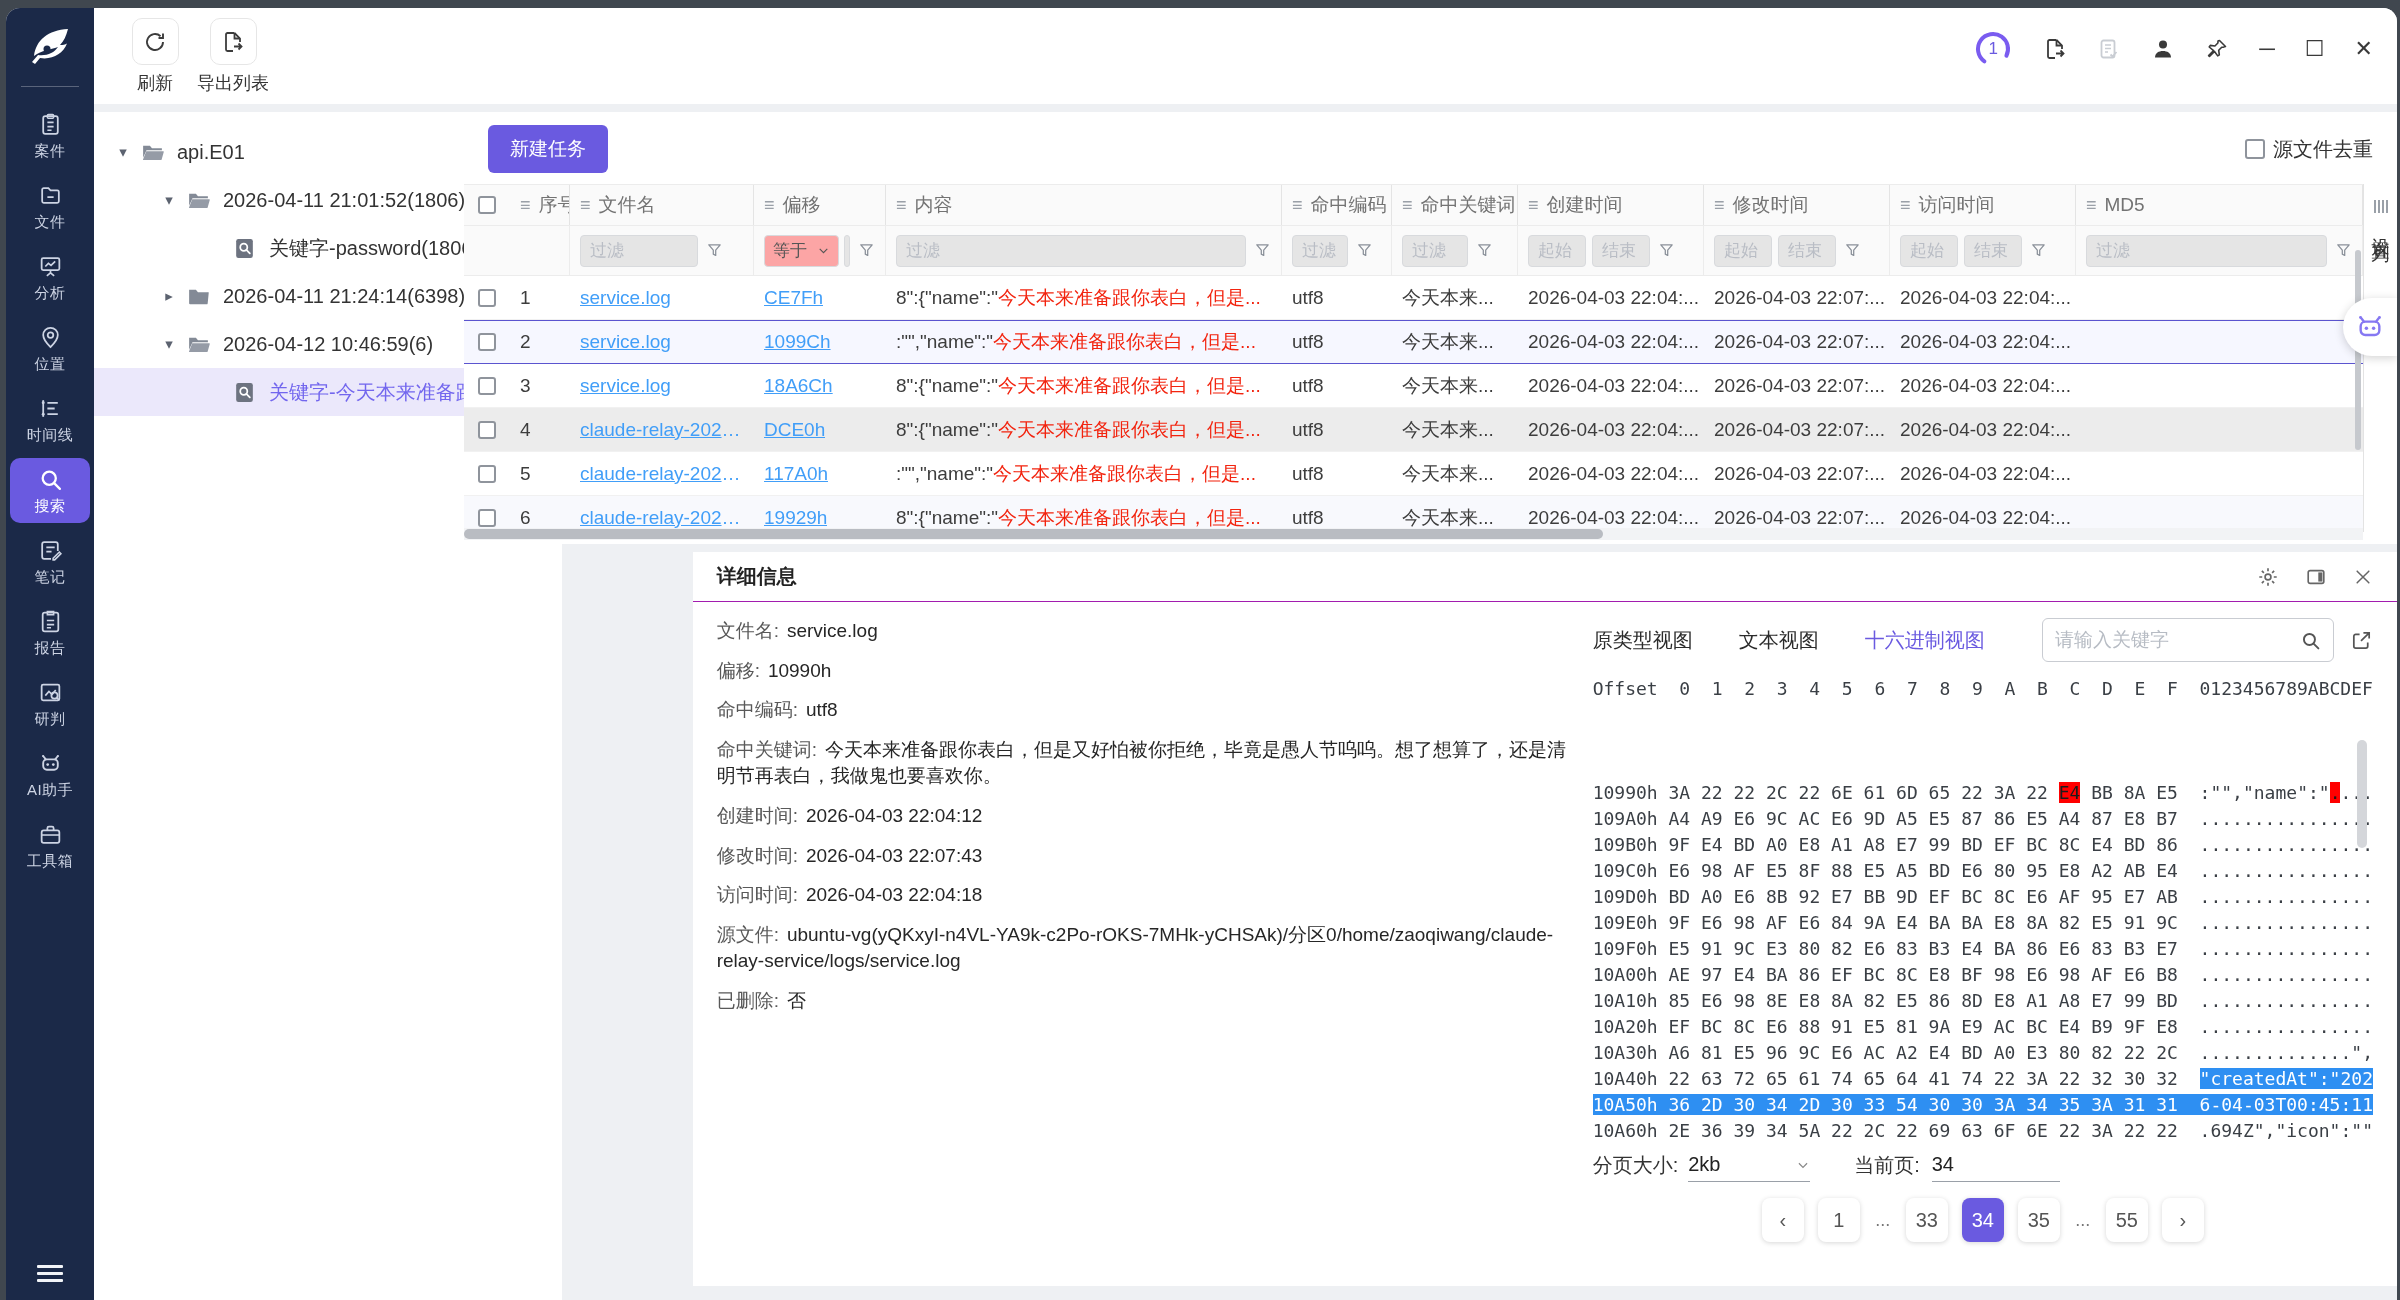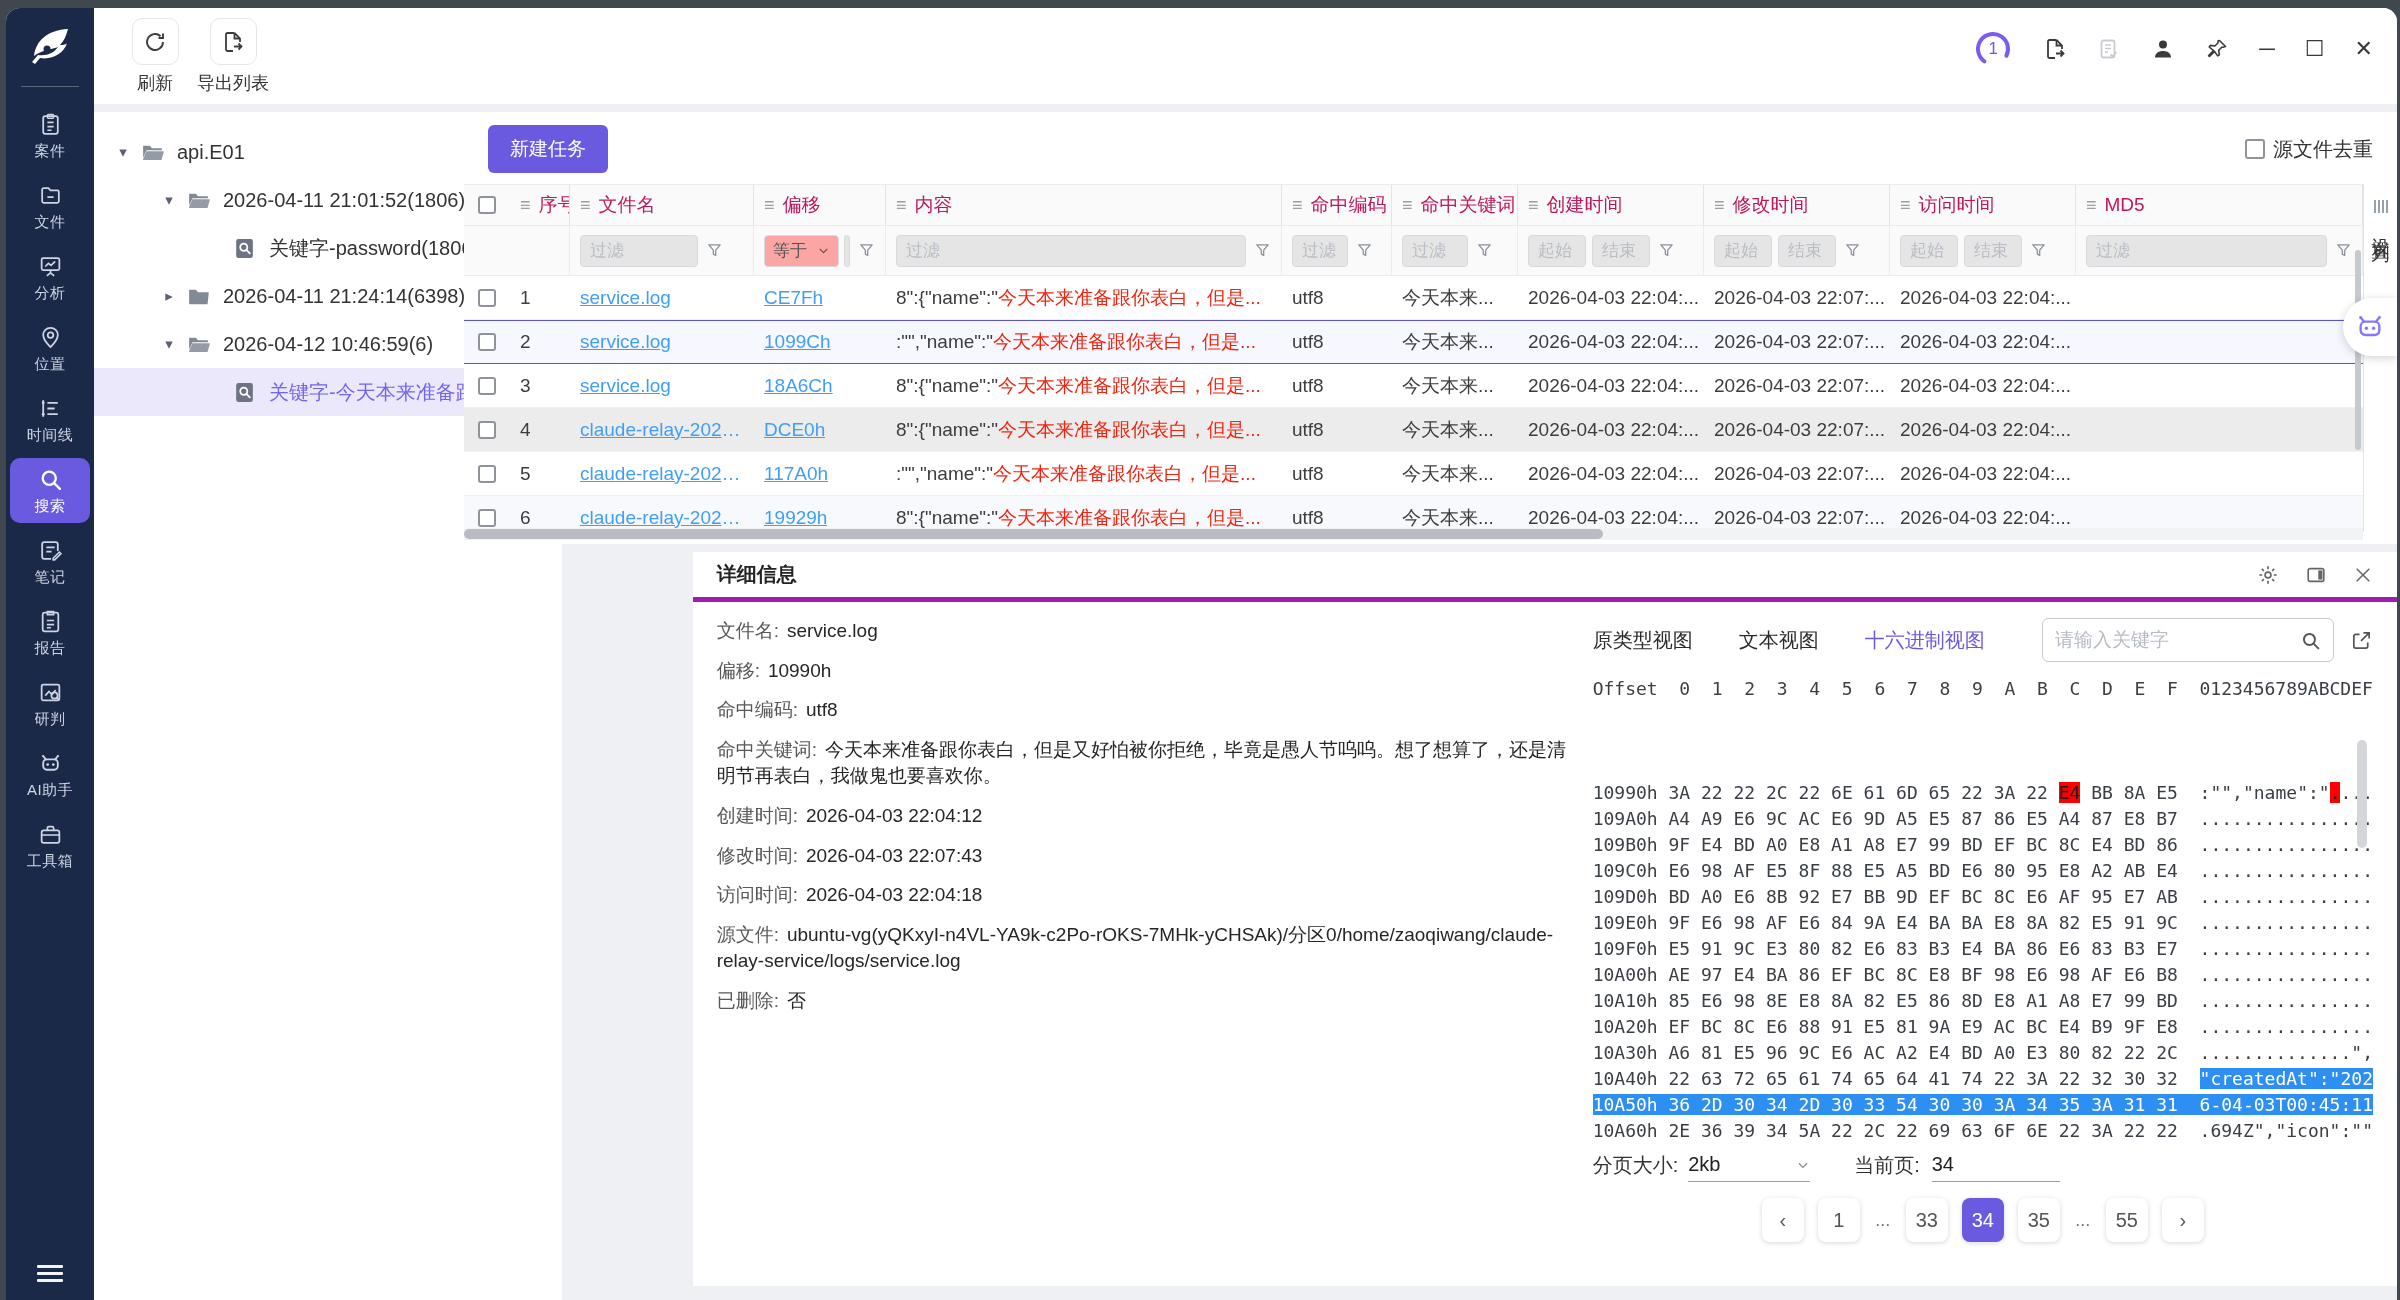--- a/index.html
+++ b/index.html
@@ -64,21 +64,21 @@
   .c-check { width:46px; flex:0 0 46px; justify-content:center; }
   .c-seq   { width:60px; flex:0 0 60px; }
   .c-file  { width:184px; flex:0 0 184px; }
   .c-off   { width:132px; flex:0 0 132px; }
   .c-cont  { width:396px; flex:0 0 396px; }
   .c-enc   { width:110px; flex:0 0 110px; }
   .c-kw    { width:126px; flex:0 0 126px; }
   .c-time  { width:186px; flex:0 0 186px; }
   .c-md5   { flex:1; min-width:120px; }
   .thead { height:42px; background:#fafafa; border-top:1px solid #ececec; border-bottom:1px solid #ececec; }
-  .thead .cell { font-size:19px; color:#be185d; }
+  .thead .cell { font-size:19px; color:#737373; }
   .thead .cell:not(.c-check){ border-right:1px solid #e4e4e4; }
   .grip::before { content:"≡"; color:#9aa0a8; margin-right:8px; font-size:18px; }
   .tfilter { height:50px; background:#fafafa; border-bottom:1px solid #ececec; }
   .tfilter .cell:not(.c-check){ border-right:1px solid #ececec; }
   .fin { height:32px; border:1px solid #d8dadd; border-radius:4px; background:#e5e5e5; font-size:17px;
     padding:0 9px; color:#333; font-family:inherit; min-width:0; }
   .fin::placeholder { color:#b9bdc5; }
   .fsel { height:32px; border:1px solid #d8dadd; border-radius:4px; background:#fca5a5; font-size:17px;
     color:#555; display:flex; align-items:center; padding:0 8px; gap:10px; cursor:pointer; }
   .funnel { color:#8a9099; margin-left:8px; flex:0 0 auto; display:flex; cursor:pointer; }
@@ -98,21 +98,21 @@
   .grip4 { display:flex; gap:2px; margin-bottom:10px; }
   .grip4 i { width:2px; height:13px; background:#9aa0a8; display:block; }
   .settings-tab .vtxt { font-size:18px; color:#333; writing-mode:vertical-lr; letter-spacing:4px; }
   .ai-fab { position:absolute; right:0; top:186px; width:54px; height:58px; background:#fff;
     border-radius:29px 0 0 29px; box-shadow:0 2px 10px rgba(0,0,0,.18); display:flex; align-items:center;
     justify-content:center; cursor:pointer; z-index:6; }
   .ai-fab svg { width:32px; height:32px; color:#8678f2; }
 
   
   .detail-card { flex:1; display:flex; flex-direction:column; min-height:0; }
-  .detail-header { height:50px; flex:0 0 50px; border-bottom:5px solid #a21caf; display:flex;
+  .detail-header { height:50px; flex:0 0 50px; border-bottom:1px solid #a21caf; display:flex;
     align-items:center; padding:0 24px; }
   .detail-title { font-size:20px; font-weight:700; color:#222; }
   .dh-icons { margin-left:auto; display:flex; align-items:center; gap:26px; color:#666; }
   .dh-icons svg { width:22px; height:22px; cursor:pointer; }
   .detail-body { flex:1; display:flex; gap:26px; padding:16px 24px 0; min-height:0; }
   .detail-left { width:850px; flex:0 0 850px; font-size:19px; line-height:1.4; color:#262626; }
   .dfield { margin-bottom:13px; }
   .dlabel { color:#595959; margin-right:8px; }
   .detail-right { flex:1; display:flex; flex-direction:column; min-width:0; }
   .tabsrow { display:flex; align-items:center; }

